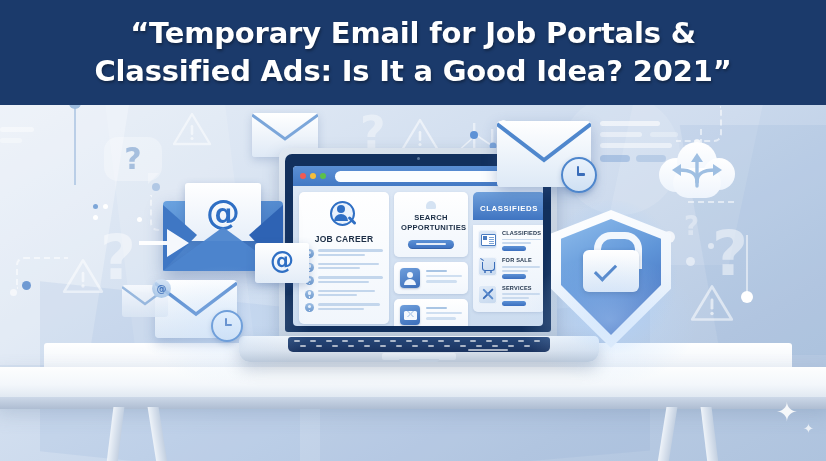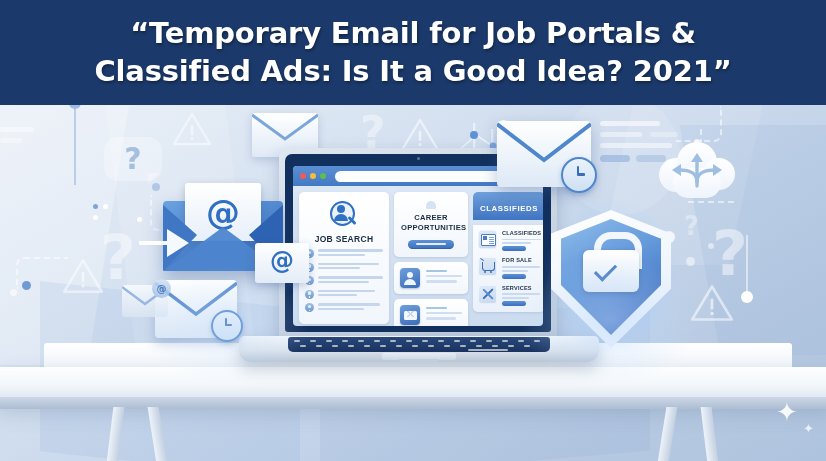--- a/index.html
+++ b/index.html
@@ -321,21 +321,21 @@
           <div class="page">
 
             <div class="col">
               <div class="card c-left">
                 <div class="mag-wrap">
                   <div class="mag-circ"></div>
                   <div class="mag-person"></div>
                   <div class="mag-body"></div>
                   <div class="mag-handle"></div>
                 </div>
-                <div class="jstitle">JOB SEARCH</div>
+                <div class="jstitle">JOB CAREER</div>
 
                 <div class="jrow">
                   <div class="jav"></div>
                   <div class="jlines">
                       <div class="jl" style="width:100%"></div>
                       <div class="jl" style="width:72%"></div>
                     </div>
                 </div>
                 <div class="jrow">
                   <div class="jav"></div>
@@ -364,21 +364,21 @@
                       <div class="jl" style="width:96%"></div>
                       <div class="jl" style="width:70%"></div>
                     </div>
                 </div>
               </div>
             </div>
 
             <div class="col c-mid">
               <div class="card card-career">
                 <div class="careticon"></div>
-                <div class="ctitle">CAREER</div>
+                <div class="ctitle">SEARCH</div>
                 <div class="ctitle">OPPORTUNITIES</div>
                 <div class="pill"></div>
               </div>
 
               <div class="card card-item">
                 <div class="sqico">
                   <div class="sq-p-head"></div>
                     <div class="sq-p-body"></div>
                 </div>
                 <div class="ilines">

